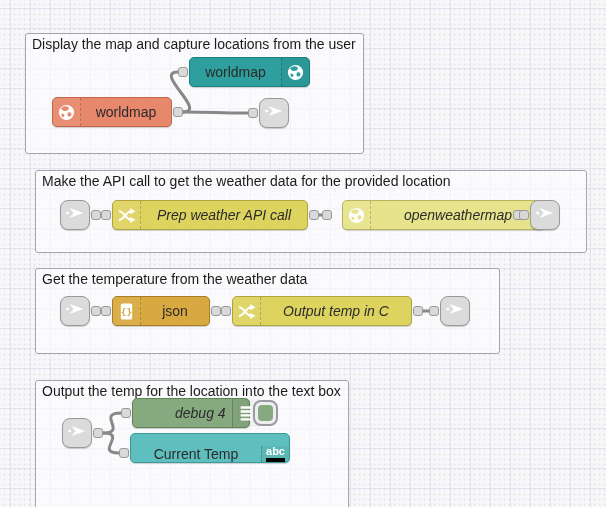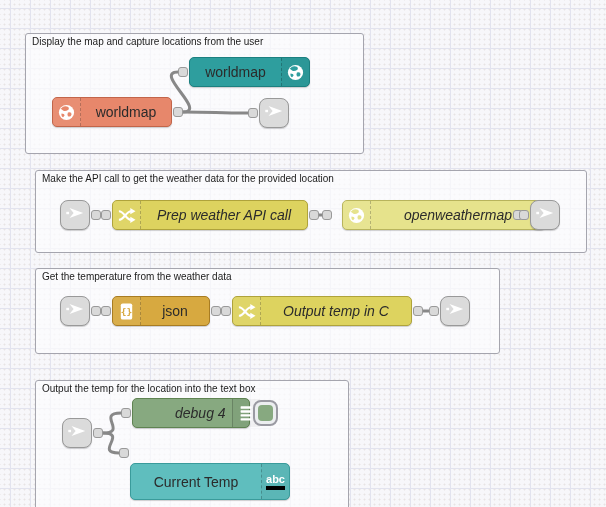--- a/index.html
+++ b/index.html
@@ -15,21 +15,21 @@
       linear-gradient(to bottom,#e2e3ee 1px,transparent 1px),
       radial-gradient(circle,#e7e4e4 0.9px,transparent 1.1px);
     background-size:20px 20px,20px 20px,5px 5px;
     background-position:10px 8px,10px 8px,2px 2px;
   }
   .group{
     position:absolute;border:1.5px solid #a5a5ae;border-radius:3px;
     background:rgba(252,252,254,0.72);box-sizing:border-box;
   }
   .group-label{
-    position:absolute;top:2px;left:6px;font-size:10px;color:#1b1b1b;
+    position:absolute;top:2px;left:6px;font-size:14px;color:#1b1b1b;
     white-space:nowrap;
   }
   #wires{position:absolute;left:0;top:0;pointer-events:none;}
   #wires path{pointer-events:stroke;}
   .node{
     position:absolute;border:1px solid;border-radius:5px;box-sizing:border-box;
     display:flex;align-items:stretch;box-shadow:0 1px 1px rgba(0,0,0,0.18);
     cursor:pointer;
   }
   .node.link{border-radius:8px;justify-content:center;align-items:center;}
@@ -222,21 +222,21 @@
      <rect x="4" y="11.4" width="12" height="2.6" rx="0.6"></rect>
      <rect x="4" y="15.8" width="12" height="2.6" rx="0.6"></rect>
             </g>
           </svg>
         </div>
       </div>
       <div class="port" style="left: 121px; top: 408px; background: rgb(217, 217, 217); border: 1px solid rgb(153, 153, 153);"></div>
       <div class="debug-btn" style="left: 253px; top: 400px; width: 25px; height: 26px;">
         <div class="debug-btn-inner" style="background: rgb(135, 169, 128);"></div>
       </div>
-      <div class="node" style="left: 130px; top: 463px; width: 160px; height: 37px; background: rgb(95, 190, 190); border-color: rgb(58, 155, 155);">
+      <div class="node" style="left: 130px; top: 433px; width: 160px; height: 30px; background: rgb(95, 190, 190); border-color: rgb(58, 155, 155); align-items: flex-end;">
         <div class="node-label">Current Temp</div>
         <div class="icon-region right">
           <span class="abc-glyph">abc</span>
         </div>
       </div>
       <div class="port" style="left: 119px; top: 448px; background: rgb(217, 217, 217); border: 1px solid rgb(153, 153, 153);"></div>
     </div>
 </div>
 
 </body></html>

